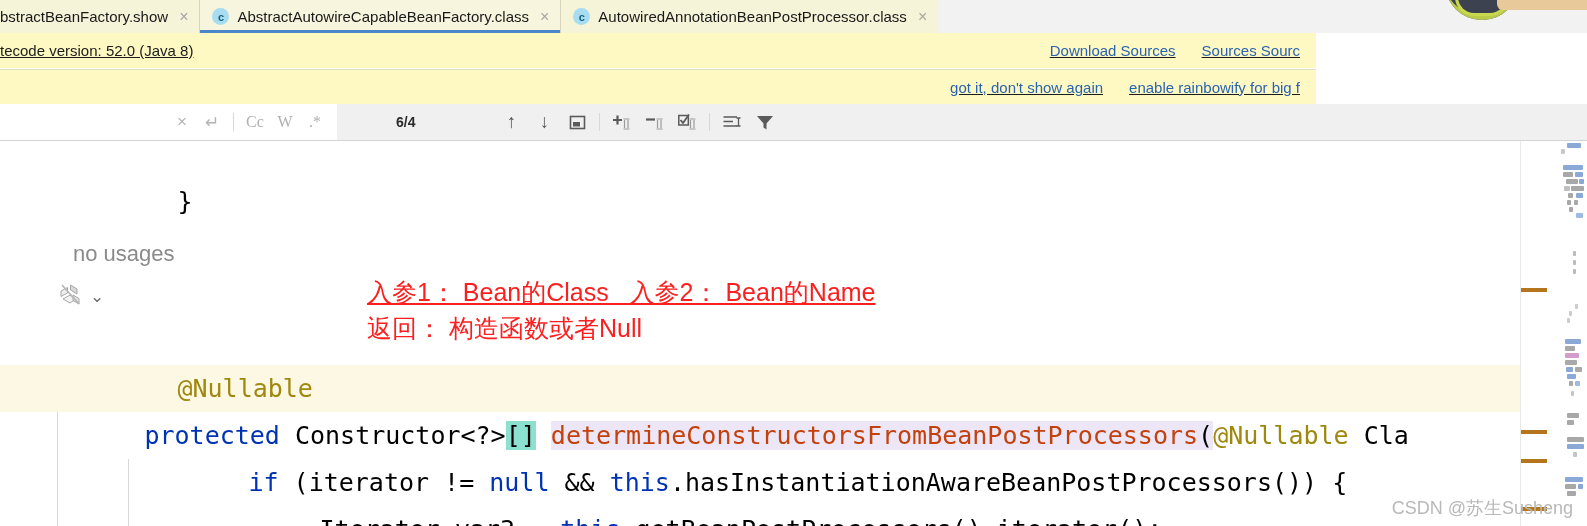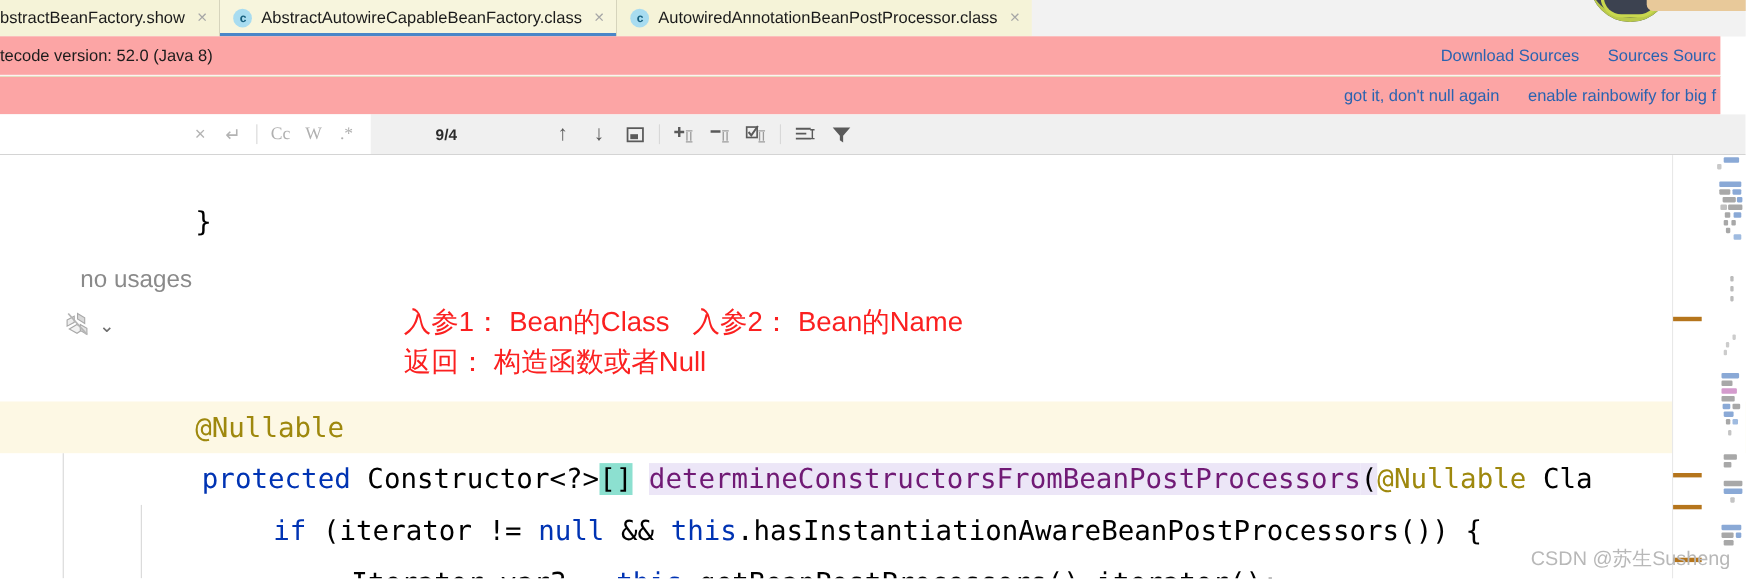--- a/index.html
+++ b/index.html
@@ -60,29 +60,29 @@
     border-radius:0 0 30px 30px; border:3px solid #c9d84e; border-top:none;
   }
   .artifact2 {
     position:absolute; top:-12px; right:-6px;
     width:96px; height:22px; border-radius:6px;
     background:#e8c99a;
   }
 
   
   .notif {
-    position:absolute; left:0; width:1564px; height:35px;
-    background:#fca5a5;
+    position:absolute; left:0; width:1316px; height:35px;
+    background:#fef9c3;
     display:flex; align-items:center;
-    font-size:15px; color:#1c1c1c;
+    font-size:15px; color:#1c1c1c;text-decoration:underline;
   }
   .notif1 { top:33px; }
   .notif2 { top:69px; border-top:1px solid #e3dfc0; }
   .notif-text { padding-left:0; white-space:nowrap; }
-  .notif-links { margin-left:auto; display:flex; gap:26px; padding-right:4px;justify-content:flex-end; }
+  .notif-links { margin-left:auto; display:flex; gap:26px; padding-right:16px;justify-content:flex-end; }
   .notif-link {
     color:#2a63b0; font-size:15px; white-space:nowrap; cursor:pointer;
   }
 
   
   .findbar {
     position:absolute; top:104px; left:0; width:1587px; height:37px;
     background:#f0f0f0;
     border-bottom:1px solid #d4d4d4;
     display:flex; align-items:center;
@@ -126,21 +126,21 @@
   .code-layer {
     position:absolute; top:0; left:0; width:1587px; height:385px;
     font-family:"DejaVu Sans Mono", monospace;
     font-size:25px;
     color:#000000;
     white-space:pre;
   }
   .ln { position:absolute; left:0; width:1587px; height:47px; line-height:47px; }
 
   .kw  { color:#0033b3; }
-  .meth{ color:#701a75; }
+  .meth{ color:#c2410c; }
   .anno{ color:#9e880d; }
   .hl-search { background:#8ce0d0; }
   .hl-ident  { background:#ece6f7; }
 
   .caretline {
     position:absolute; left:0; width:1587px; height:47px;
     background:#fdf8e4;
   }
   .indent-guide {
     position:absolute; width:1px; background:#d8d8d8;
@@ -216,37 +216,37 @@
   <div class="notif notif1">
     <span class="notif-text">tecode version: 52.0 (Java 8)</span>
     <span class="notif-links">
       <span class="notif-link">Download Sources</span>
       <span class="notif-link">Sources Sourc</span>
     </span>
   </div>
 
   <div class="notif notif2">
     <span class="notif-links">
-      <span class="notif-link">got it, don't null again</span>
+      <span class="notif-link">got it, don't show again</span>
       <span class="notif-link">enable rainbowify for big f</span>
     </span>
   </div>
 
   <div class="findbar">
 
     <div class="find-input-zone">
       <span class="fi">×</span>
       <span class="fi">↵</span>
       <span class="vdiv"></span>
       <span class="fi txt">Cc</span>
       <span class="fi txt">W</span>
       <span class="fi txt">.*</span>
     </div>
 
-    <div class="count">9/4</div>
+    <div class="count">6/4</div>
 
     <div class="tools">
       <span class="tbtn">↑</span>
       <span class="tbtn">↓</span>
       <span class="tbtn">
         <svg width="19" height="19" viewBox="0 0 19 19">
           <rect x="2.5" y="3.5" width="14" height="12" fill="none" stroke="#5a5a5a" stroke-width="1.6"></rect>
           <rect x="5" y="9" width="7" height="4.5" fill="#5a5a5a"></rect>
         </svg>
       </span>
@@ -300,35 +300,35 @@
       <svg width="27" height="27" viewBox="0 0 27 27">
         <path d="M13.5 2 L20 6 L20 11 L13.5 7 Z" fill="#d9d9d9" stroke="#a8a8a8" stroke-width="1"></path>
         <path d="M4 8 L10.5 4.5 L10.5 10 L4 13.5 Z" fill="#ededed" stroke="#a8a8a8" stroke-width="1"></path>
         <path d="M6 16 L13 12 L19 16 L13 20 Z" fill="#f2f2f2" stroke="#a8a8a8" stroke-width="1"></path>
         <path d="M16 12 L22 15.5 L22 21 L16 17.5 Z" fill="#e2e2e2" stroke="#a8a8a8" stroke-width="1"></path>
         <path d="M5 2 L22 21" stroke="#b5b5b5" stroke-width="1.6"></path>
       </svg>
       <span class="chev">⌄</span>
     </div>
 
-    <div class="annot" style="left:367px; top:135px;">入参1： Bean的Class   入参2： Bean的Name</div>
+    <div class="annot" style="left:367px; top:135px;text-decoration:underline;">入参1： Bean的Class   入参2： Bean的Name</div>
     <div class="annot" style="left:367px; top:171px;">返回： 构造函数或者Null</div>
 
     <div class="code-layer">
 
       <div class="ln" style="top:-10px;">
         <span style="margin-left:57px;">}</span>
       </div>
 
       <div class="ln" style="top:177px;">
         <span class="anno" style="margin-left:57px;">@Nullable</span>
       </div>
 
       <div class="ln" style="top:224px;">
-        <span class="kw" style="margin-left:63px;">protected</span><span> Constructor&lt;?&gt;</span><span class="hl-search">[]</span><span> </span><span class="meth hl-ident">determineConstructorsFromBeanPostProcessors</span><span class="hl-ident">(</span><span class="anno">@Nullable</span><span> Cla</span>
+        <span class="kw" style="margin-left:24px;">protected</span><span> Constructor&lt;?&gt;</span><span class="hl-search">[]</span><span> </span><span class="meth hl-ident">determineConstructorsFromBeanPostProcessors</span><span class="hl-ident">(</span><span class="anno">@Nullable</span><span> Cla</span>
       </div>
 
       <div class="ln" style="top:271px;">
         <span class="kw" style="margin-left:128px;">if</span><span> (iterator != </span><span class="kw">null</span><span> &amp;&amp; </span><span class="kw">this</span><span>.hasInstantiationAwareBeanPostProcessors()) {</span>
       </div>
 
       <div class="ln" style="top:318px;">
         <span style="margin-left:199px;">Iterator var3 = </span><span class="kw">this</span><span>.getBeanPostProcessors().iterator();</span>
       </div>
 

